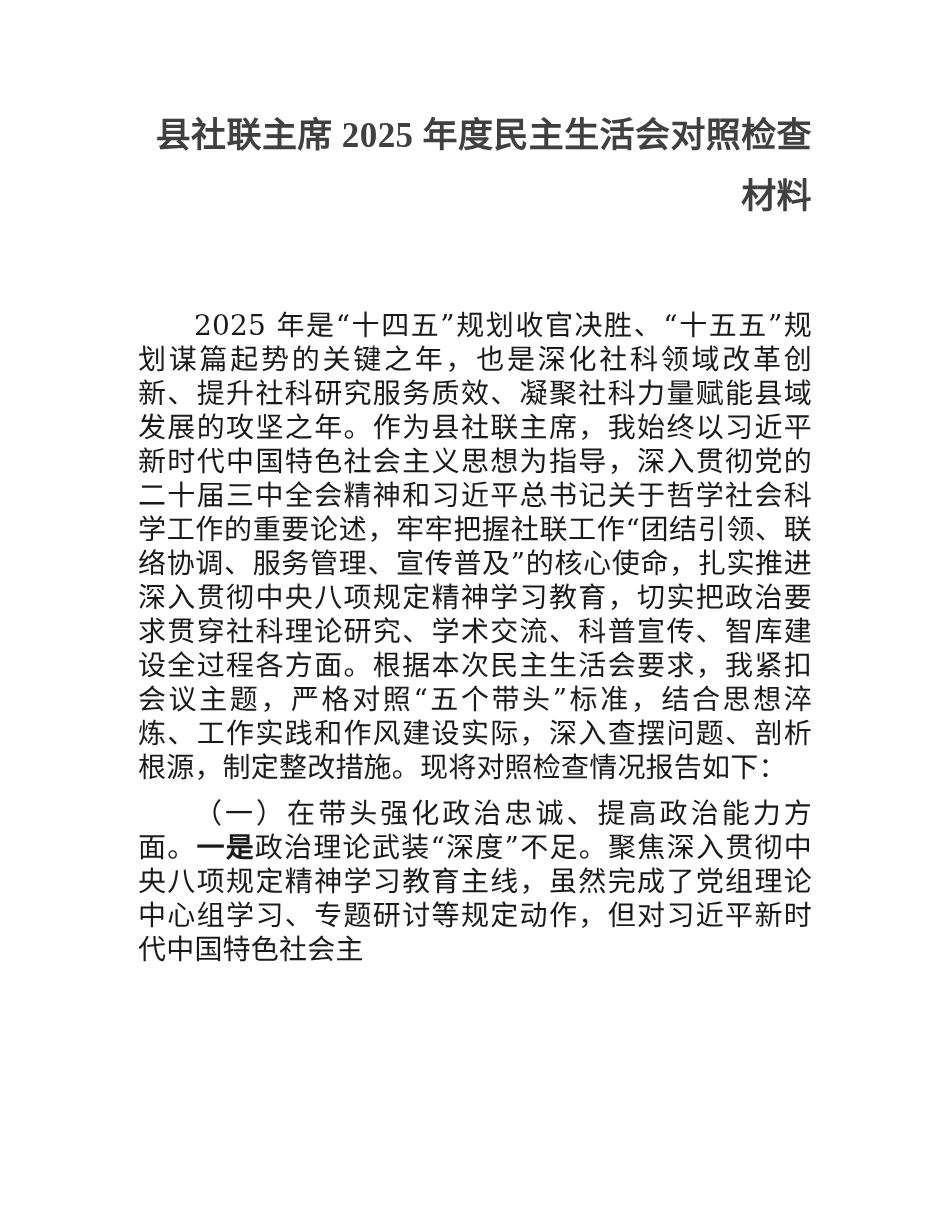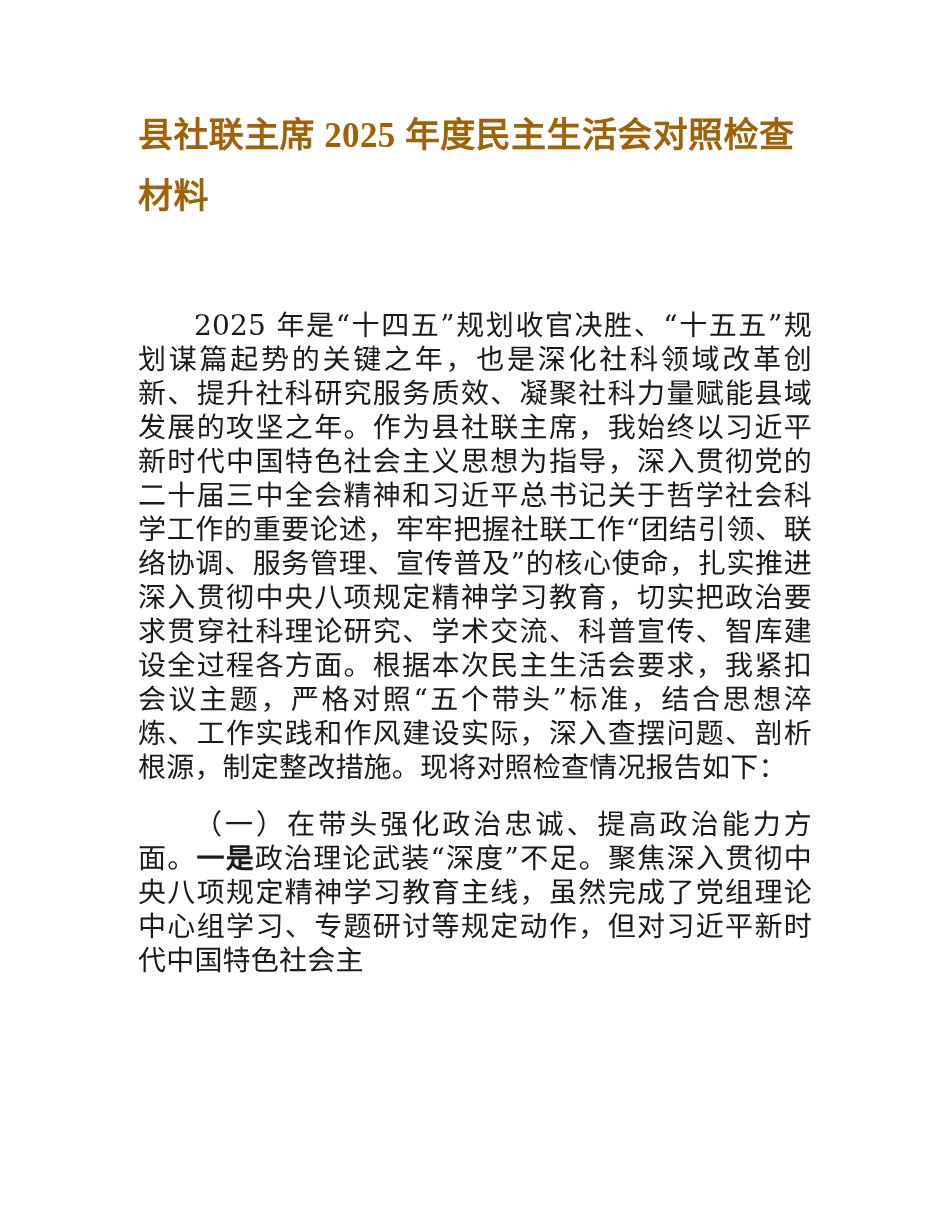--- a/index.html
+++ b/index.html
@@ -33,23 +33,23 @@
   }
 
   
   .doc-title {
     margin: 0;
     padding-top: 105px;
     font-family: "Liberation Serif", "DejaVu Serif", serif;
     font-weight: bold;
     font-size: 35px;
     line-height: 61px;
-    text-align: left;
+    text-align: right;
     letter-spacing: 0.4px;
-    color: #a16207;
+    color: #404040;
   }
 
   
   .para {
     margin: 0;
     font-family: "DejaVu Serif", "Liberation Serif", serif;
     font-size: 28px;
     line-height: 34px;
     text-align: justify;
     text-justify: inter-ideograph;
@@ -69,21 +69,21 @@
     font-family: "Liberation Sans", "DejaVu Sans", sans-serif;
     font-weight: bold;
     font-size: 26px;
     line-height: 43.5px;
     text-indent: 2em;
     letter-spacing: 0.5px;
     color: #000000;
   }
 
   .para.after-heading {
-    margin-top: 23px;
+    margin-top: 12px;
   }
 
   
   .b-hei {
     font-family: "Liberation Sans", "DejaVu Sans", sans-serif;
     font-weight: bold;
     letter-spacing: 0;
   }
 </style>
 </head>

